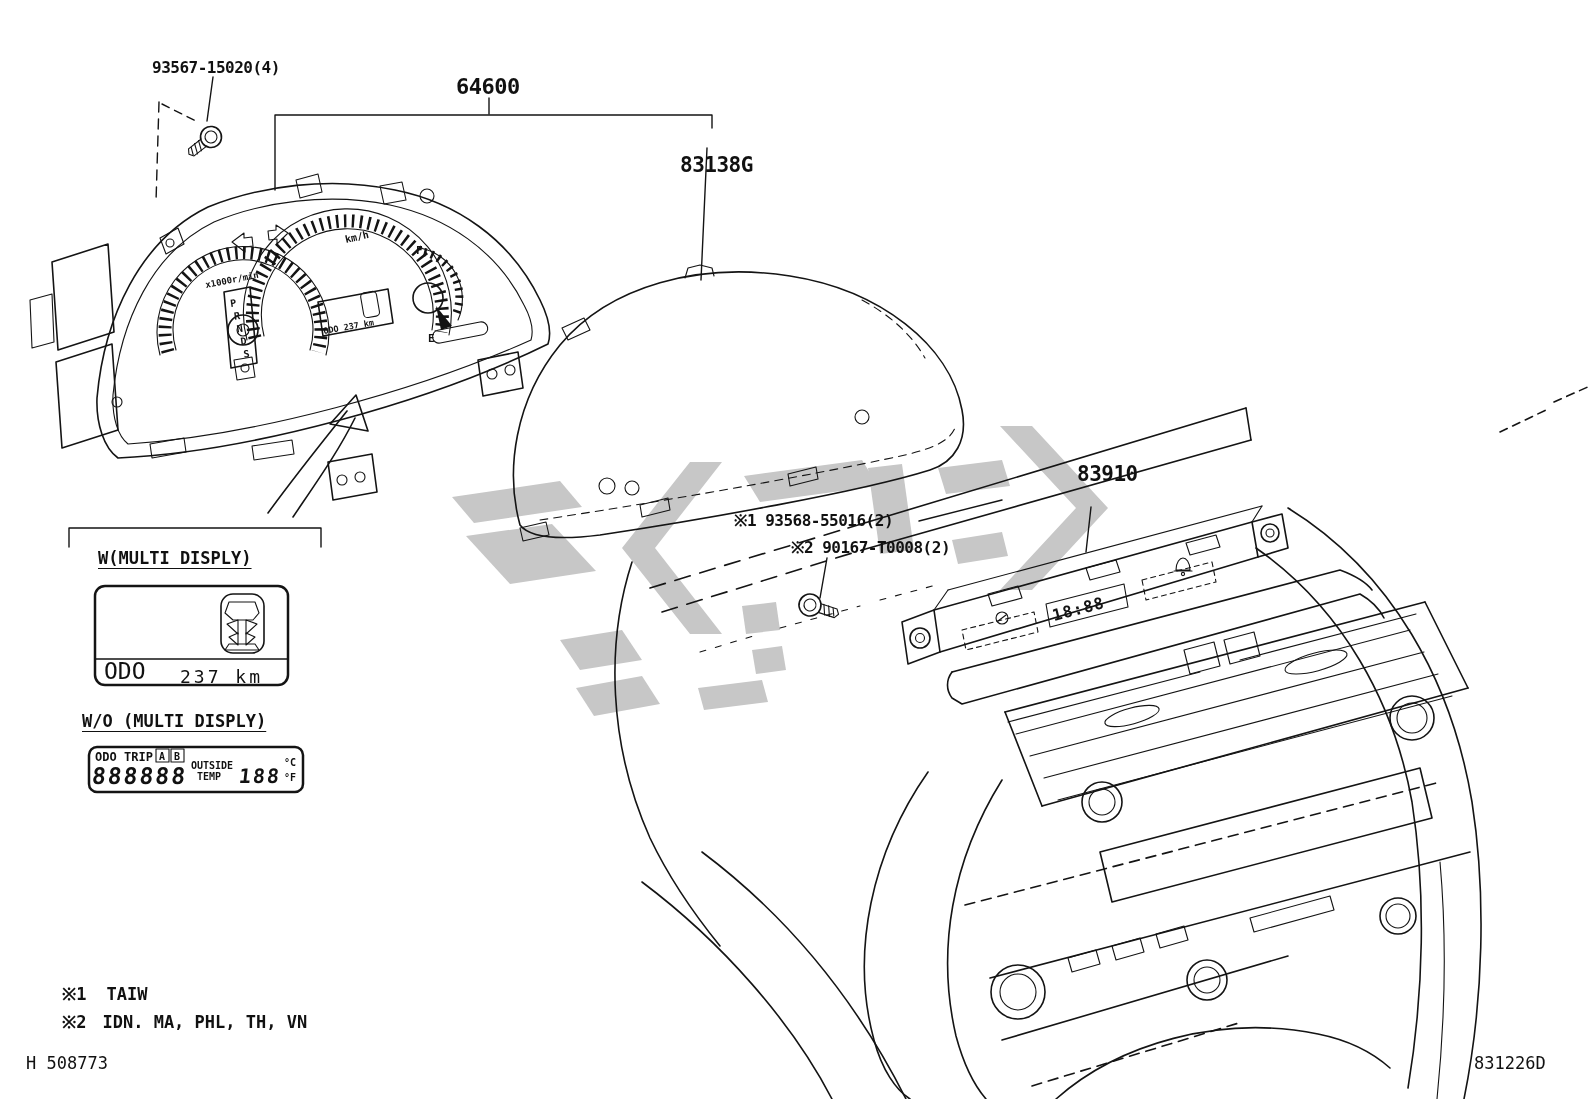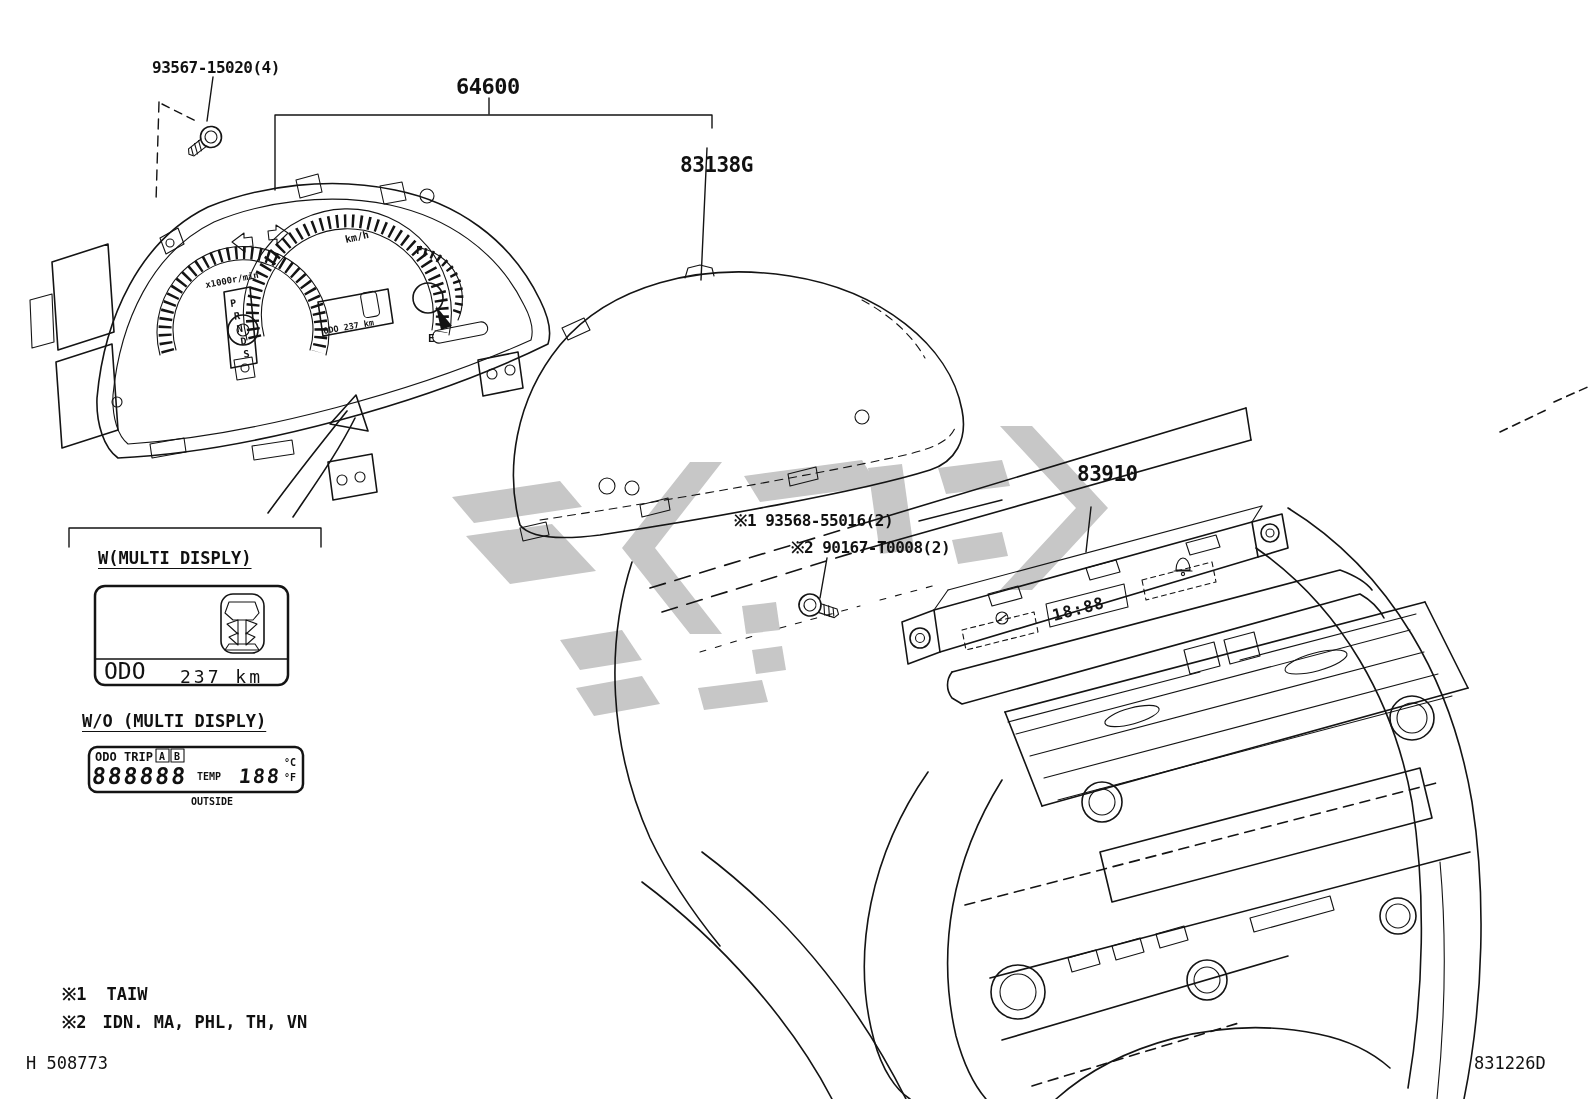--- a/index.html
+++ b/index.html
@@ -293,21 +293,21 @@
 <div class="legend-title" style="left:98px;top:548px;">W(MULTI DISPLY)</div>
 <div class="lcdtxt" style="left:104px;top:658px;font-size:23px;font-weight:normal;">ODO</div>
 <div class="lcdtxt" style="left:180px;top:658px;font-size:18px;font-weight:normal;letter-spacing:3px;margin-top:8px;">237 km</div>
 
 <div class="legend-title" style="left:82px;top:711px;">W/O (MULTI DISPLY)</div>
 <div class="lcdtxt" style="left:95px;top:750px;font-size:12px;">ODO</div>
 <div class="lcdtxt" style="left:124px;top:750px;font-size:12px;">TRIP</div>
 <div class="lcdtxt" style="left:159px;top:751px;font-size:10px;">A</div>
 <div class="lcdtxt" style="left:174px;top:751px;font-size:10px;">B</div>
 <div class="lcdtxt seg" style="left:92px;top:763px;font-size:23px;">888888</div>
-<div class="lcdtxt" style="left:191px;top:760px;font-size:10px;margin-top:36px;">OUTSIDE</div>
+<div class="lcdtxt" style="left:191px;top:760px;font-size:10px;">OUTSIDE</div>
 <div class="lcdtxt" style="left:197px;top:771px;font-size:10px;">TEMP</div>
 <div class="lcdtxt seg" style="left:239px;top:764px;font-size:20px;">188</div>
 <div class="lcdtxt" style="left:284px;top:757px;font-size:10px;">°C</div>
 <div class="lcdtxt" style="left:284px;top:772px;font-size:10px;">°F</div>
 
 <div class="foot" style="left:62px;top:982px;"><span>※1</span><span style="margin-left:20px;text-align:right;">TAIW</span></div>
 <div class="foot" style="left:62px;top:1010px;"><span>※2</span><span style="margin-left:16px;">IDN. MA, PHL, TH, VN</span></div>
 
 <div class="pagecode" style="left:26px;top:1053px;">H 508773</div>
 <div class="pagecode" style="left:1474px;top:1053px;">831226D</div>

